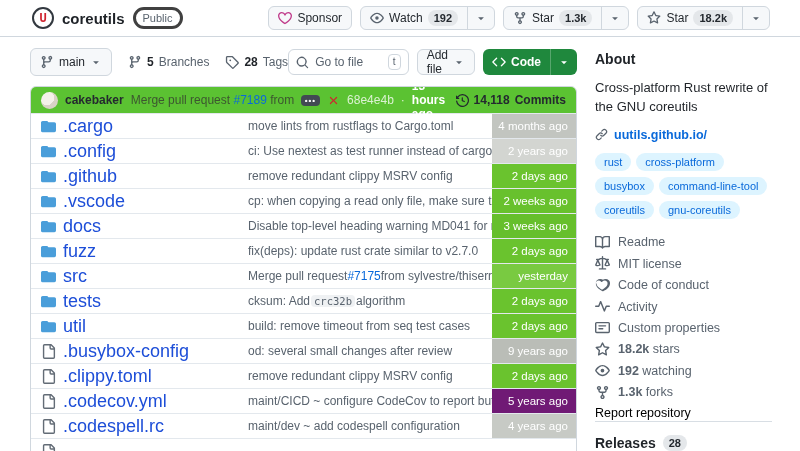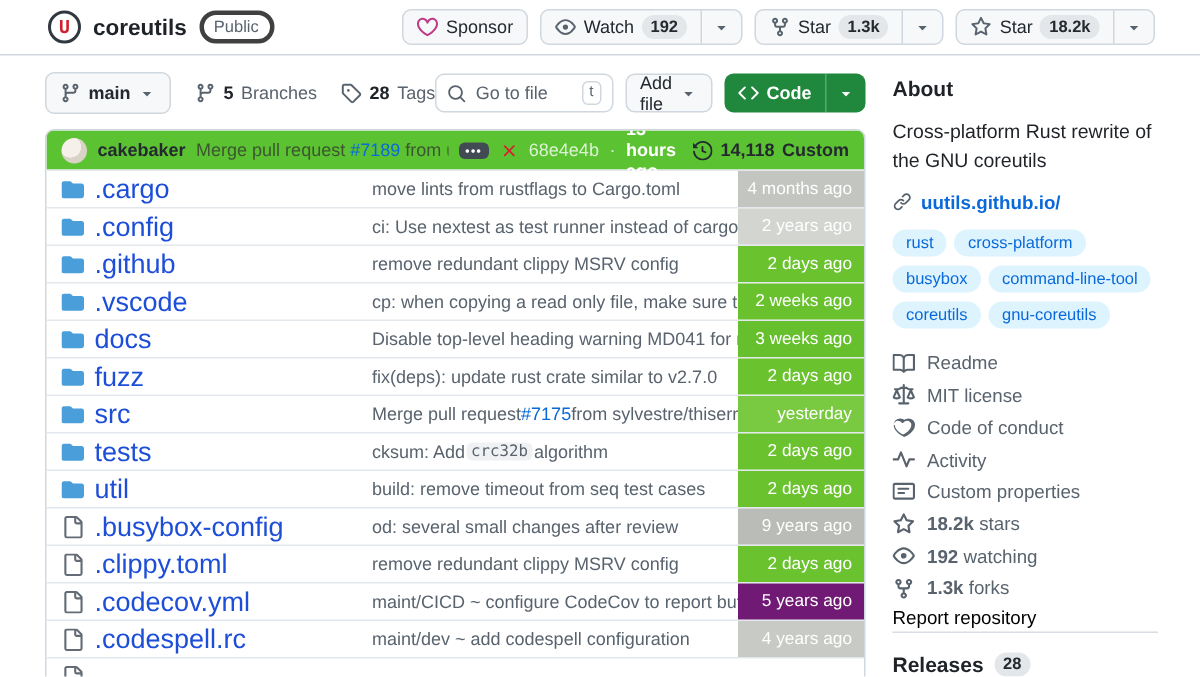--- a/index.html
+++ b/index.html
@@ -174,21 +174,21 @@
   <div class="content-col">
 
     <div class="toolbar">
       <div class="btn-group" style="height:28px">
         <div class="btn-seg">
           <span class="muted-ic" id="ic-branch-m">
               <svg width="14" height="14" viewBox="0 0 16 16" fill="currentColor">
                 <path d="M9.5 3.25a2.25 2.25 0 1 1 3 2.122V6A2.5 2.5 0 0 1 10 8.5H6a1 1 0 0 0-1 1v1.128a2.251 2.251 0 1 1-1.5 0V5.372a2.25 2.25 0 1 1 1.5 0v1.836A2.5 2.5 0 0 1 6 7h4a1 1 0 0 0 1-1v-.628A2.25 2.25 0 0 1 9.5 3.25Zm-6 0a.75.75 0 1 0 1.5 0 .75.75 0 0 0-1.5 0Zm8.25-.75a.75.75 0 1 0 0 1.5.75.75 0 0 0 0-1.5ZM4.25 12a.75.75 0 1 0 0 1.5.75.75 0 0 0 0-1.5Z"></path>
               </svg>
             </span>
-          <span style="font-weight:700">main</span>
+          <span style="font-weight:400">main</span>
           <span class="muted-ic" id="ic-car4">
               <svg width="12" height="12" viewBox="0 0 16 16" fill="currentColor">
                 <path d="m4.427 7.427 3.396 3.396a.25.25 0 0 0 .354 0l3.396-3.396A.25.25 0 0 0 11.396 7H4.604a.25.25 0 0 0-.177.427Z"></path>
               </svg>
             </span>
         </div>
       </div>
       <div class="branch-links">
         <a class="blink">
           <span class="muted-ic" id="ic-branch-l">
@@ -263,21 +263,21 @@
         <a class="sha">68e4e4b</a>
         <span class="sha">·</span>
         <a class="commit-time">13 hours ago</a>
         <a class="commit-count">
           <span id="ic-history">
               <svg width="13" height="13" viewBox="0 0 16 16" fill="#24292f">
                 <path d="m.427 1.927 1.215 1.215a8.002 8.002 0 1 1-1.6 5.685.75.75 0 1 1 1.493-.154 6.5 6.5 0 1 0 1.18-4.458l1.358 1.358A.25.25 0 0 1 3.896 6H.25A.25.25 0 0 1 0 5.75V2.104a.25.25 0 0 1 .427-.177ZM7.75 4a.75.75 0 0 1 .75.75v2.992l2.028.812a.75.75 0 0 1-.557 1.392l-2.5-1A.751.751 0 0 1 7 8.25v-3.5A.75.75 0 0 1 7.75 4Z"></path>
               </svg>
             </span>
           <span>14,118</span>
-          <span class="lbl">Custom</span>
+          <span class="lbl">Commits</span>
         </a>
       </div>
       <div id="file-rows">
           <div class="file-row">
             <div class="cell-name">
               <span>
                 <svg width="15" height="15" viewBox="0 0 16 16" fill="#4a9eda">
                   <path d="M1.75 2h4.19c.4 0 .78.16 1.06.44l.94.94c.1.1.24.16.38.16h5.93c.97 0 1.75.78 1.75 1.75v7a1.75 1.75 0 0 1-1.75 1.75H1.75A1.75 1.75 0 0 1 0 12.25v-8.5C0 2.78.78 2 1.75 2Z"></path>
                 </svg>
               </span>

